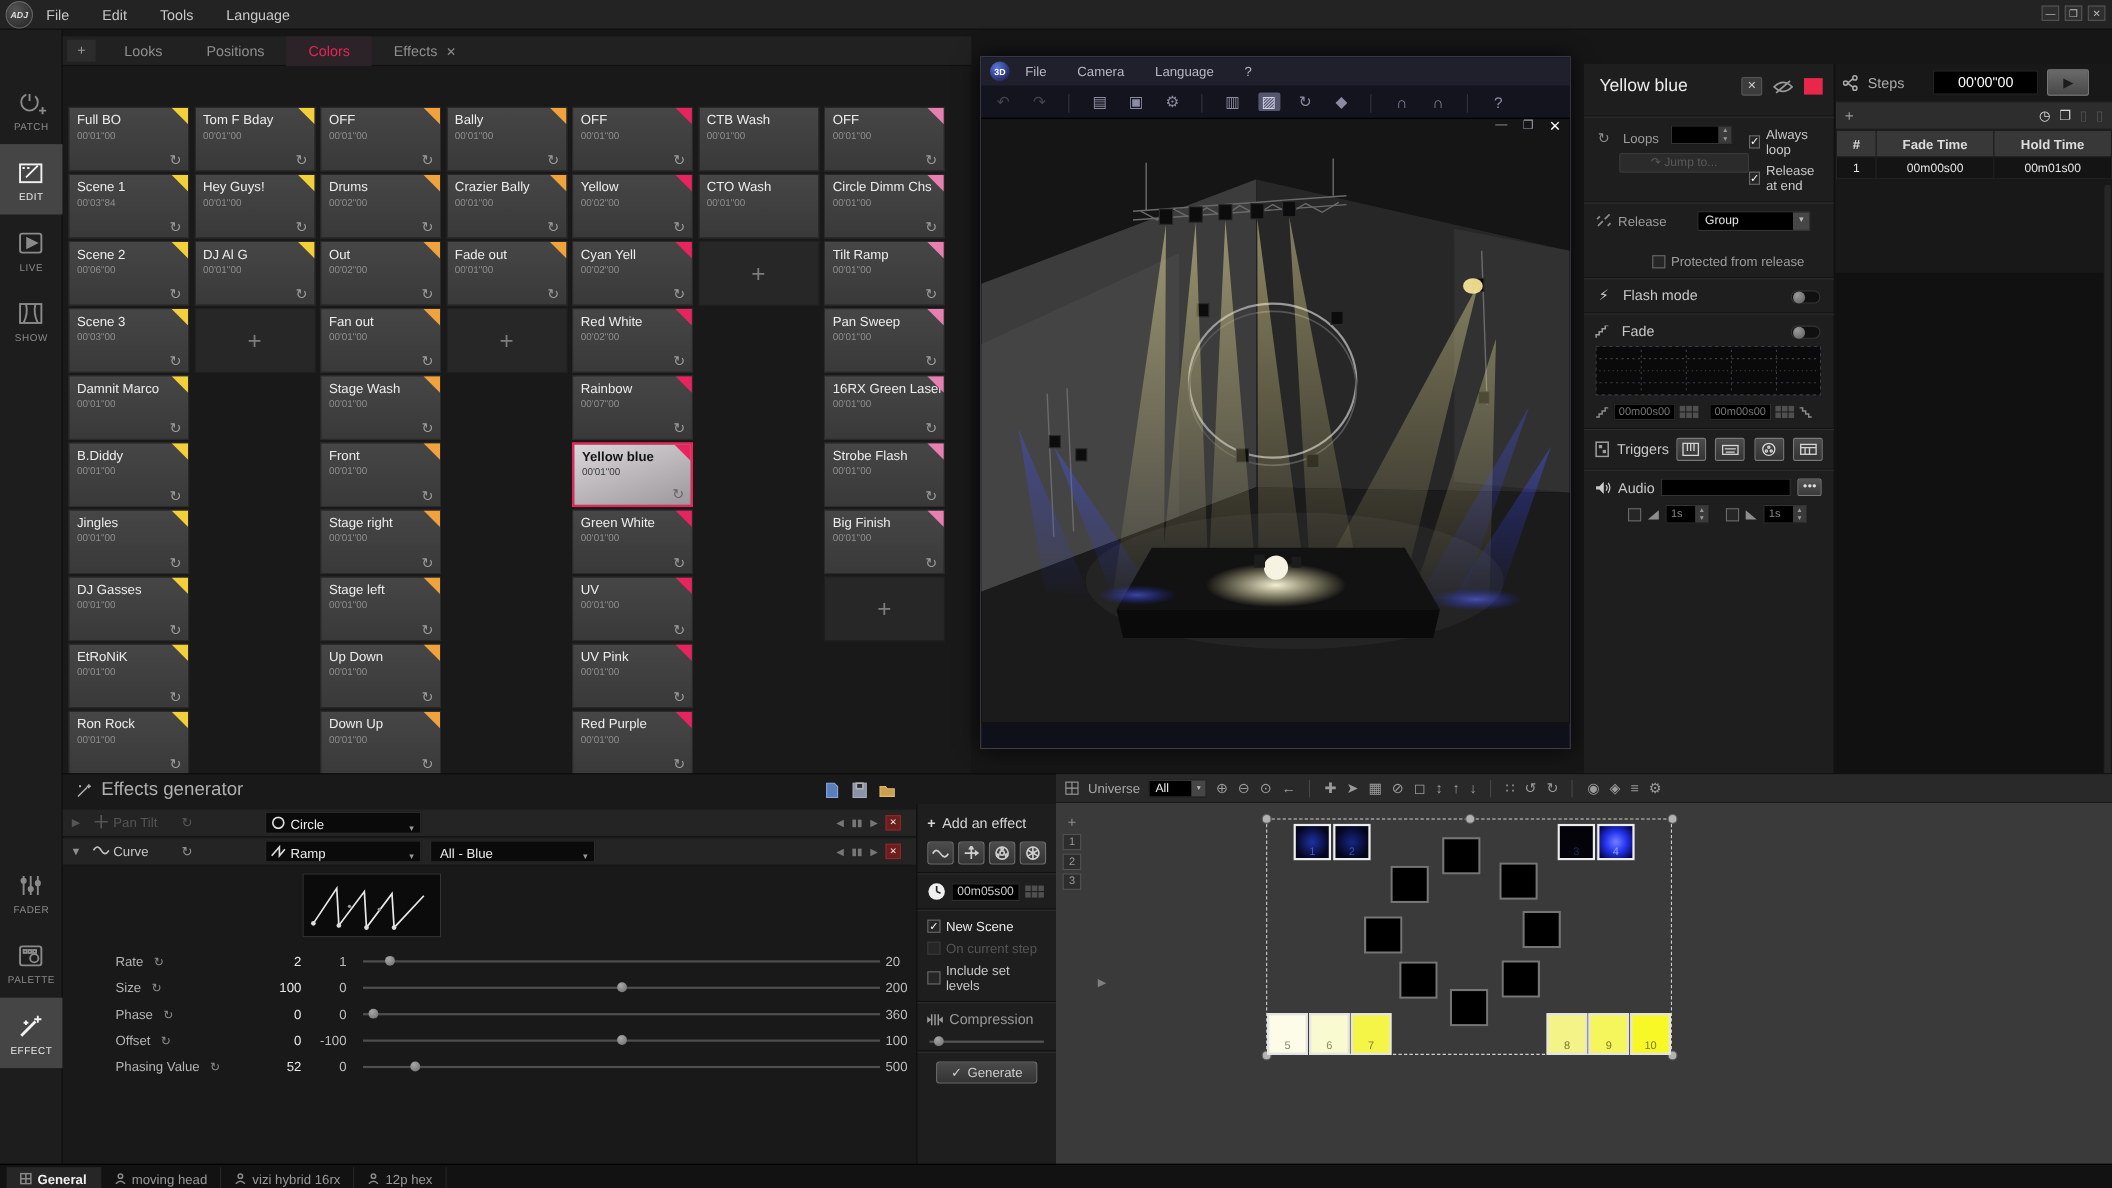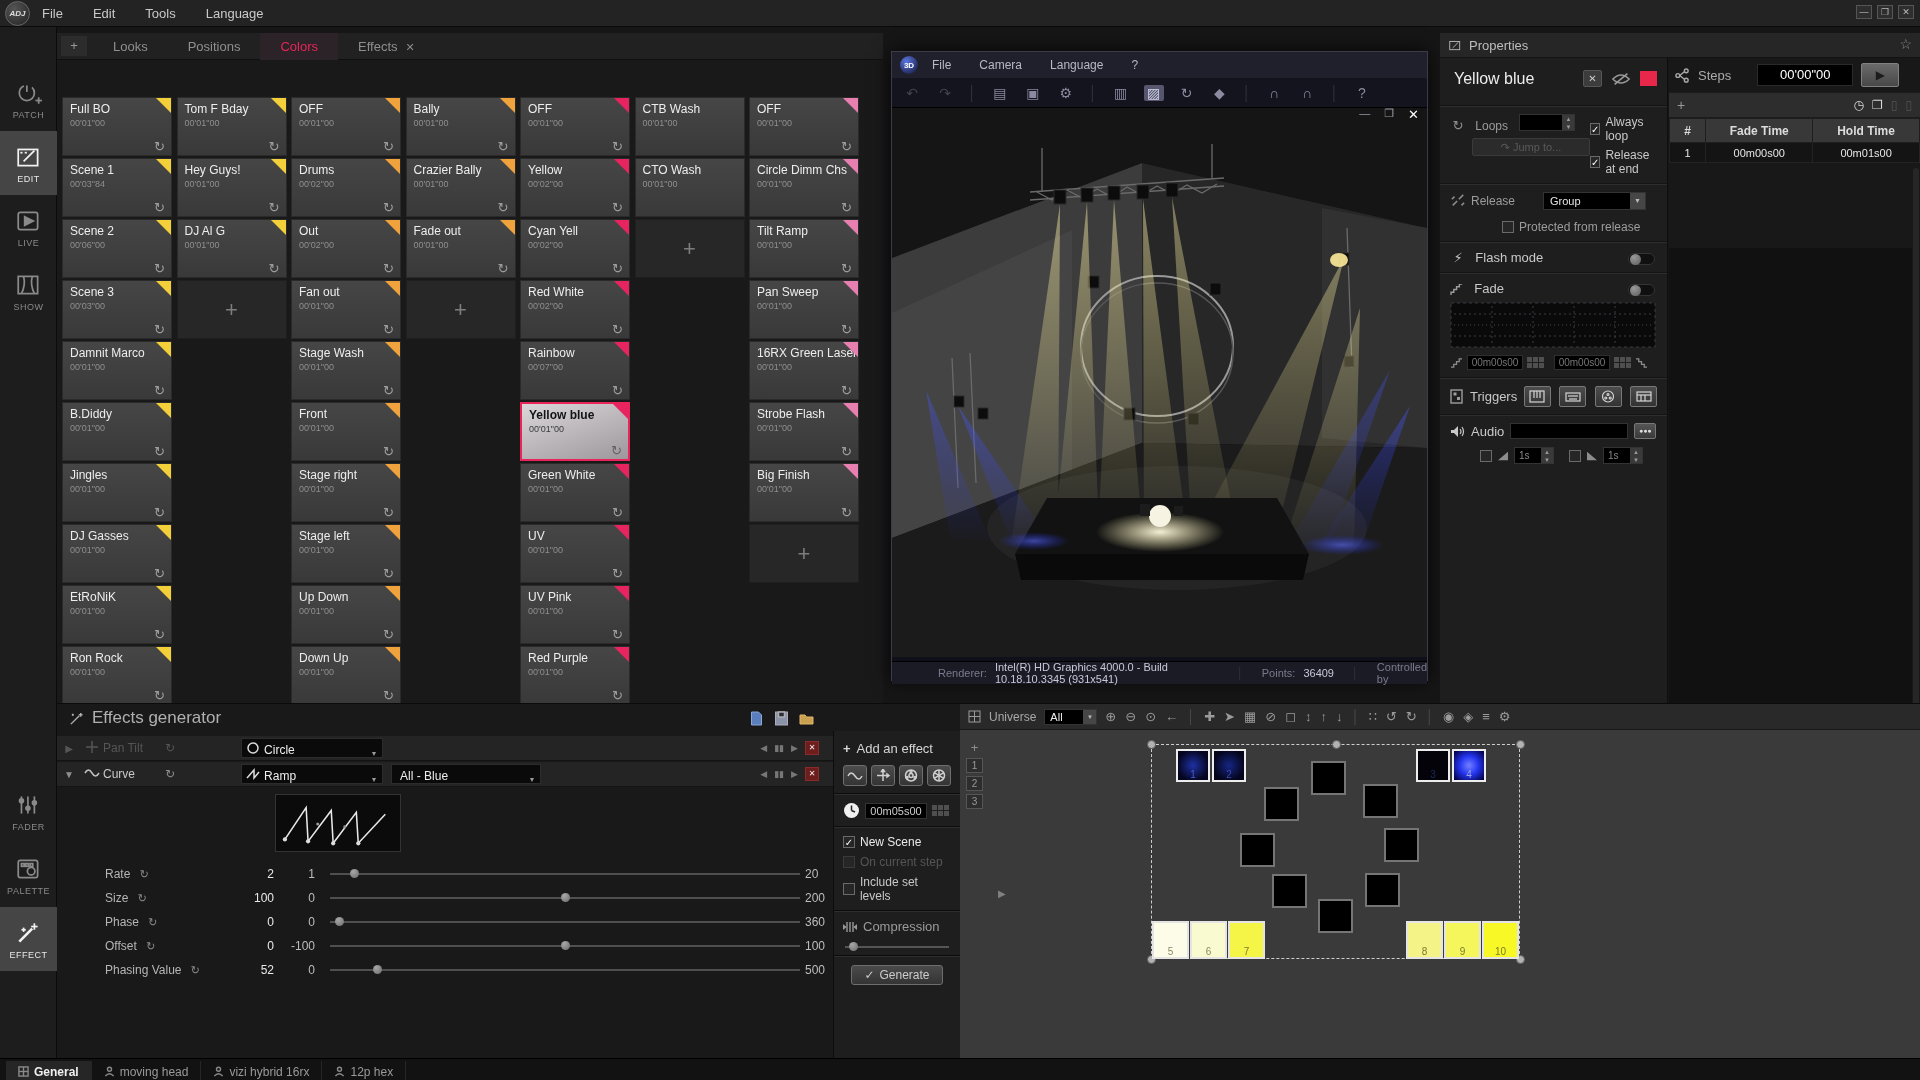--- a/index.html
+++ b/index.html
@@ -710,42 +710,22 @@
       <polygon points="155,390 385,390 417,446 123,446" fill="#121212"></polygon>
       <polygon points="123,446 417,446 411,472 129,472" fill="#0a0a0a"></polygon>
       <ellipse cx="142" cy="433" rx="36" ry="9" fill="url(#bspot)"></ellipse>
       <ellipse cx="450" cy="437" rx="42" ry="10" fill="url(#bspot)"></ellipse>
       <ellipse cx="268" cy="424" rx="64" ry="20" fill="url(#spot)"></ellipse>
       <circle cx="268" cy="408" r="11" fill="#f6f3e2"></circle>
       <rect x="248" y="396" width="10" height="12" fill="#1c1c1c"></rect>
       <rect x="282" y="398" width="9" height="10" fill="#1c1c1c"></rect>
       <ellipse cx="447" cy="152" rx="9" ry="7" fill="#ffec9a" opacity="0.9"></ellipse>
     </svg>
-    <div id="v3d-status">
-      <span>Renderer:</span>
-      <span class="val">Intel(R) HD Graphics 4000.0 - Build 10.18.10.3345 (931x541)</span>
-      <span class="ssep">│</span>
-      <span>Points:</span>
-      <span class="val">36409</span>
-      <span class="ssep">│</span>
-      <span>Controlled by</span>
-    </div>
   </section>
 
-  <div id="right-strip">
-    <svg viewBox="0 0 24 24">
-        <rect x="3" y="6" width="17" height="14"></rect>
-        <line x1="8" y1="17" x2="18" y2="7"></line>
-        <line x1="5" y1="4" x2="5" y2="4.2"></line>
-        <line x1="8" y1="4" x2="8" y2="4.2"></line>
-        <line x1="11" y1="4" x2="11" y2="4.2"></line>
-      </svg>
-    <span id="props-header-label">Properties</span>
-    <span id="strip-star">☆</span>
-  </div>
 
   <section id="properties">
     <div class="prow">
       <div id="prop-name">Yellow blue</div>
       <div id="prop-name-icons">
         <span class="pn-x">✕</span>
         <svg width="20" height="14" viewBox="0 0 22 14">
           <path d="M2,7 Q11,-2 20,7 Q11,16 2,7 Z" fill="none" stroke="#999" stroke-width="1.6"></path>
           <line x1="4" y1="13" x2="18" y2="1" stroke="#999" stroke-width="1.8"></line>
         </svg>
@@ -778,21 +758,21 @@
     <div class="prow" style="display:flex; align-items:center;">
       <svg width="16" height="14" viewBox="0 0 18 16" style="margin-right:5px;">
         <path d="M3,13 L8,8 M10,6 L15,1 M2,6 L5,3 M13,13 L16,10" stroke="#8d8d8d" stroke-width="1.8" fill="none"></path>
       </svg>
       <span>Release</span>
       <span class="pdrop" style="margin-left:28px;">
         <span class="dv">Group</span>
           <span class="darr">▼</span>
       </span>
     </div>
-    <div class="prow" style="margin-top:10px; padding-left:62px;">
+    <div class="prow" style="margin-top:21px; padding-left:62px;">
       <div class="chk" style="color:#9c9c9c;">
           <span class="box"></span>
           <span>Protected from release</span>
         </div>
     </div>
     <div class="pdiv"></div>
     <div class="prow">
       <span class="picon" style="color:#c9c9c9;">⚡</span>
       <span style="color:#c9c9c9; font-size:13px;">Flash mode</span>
       <span class="toggle">

